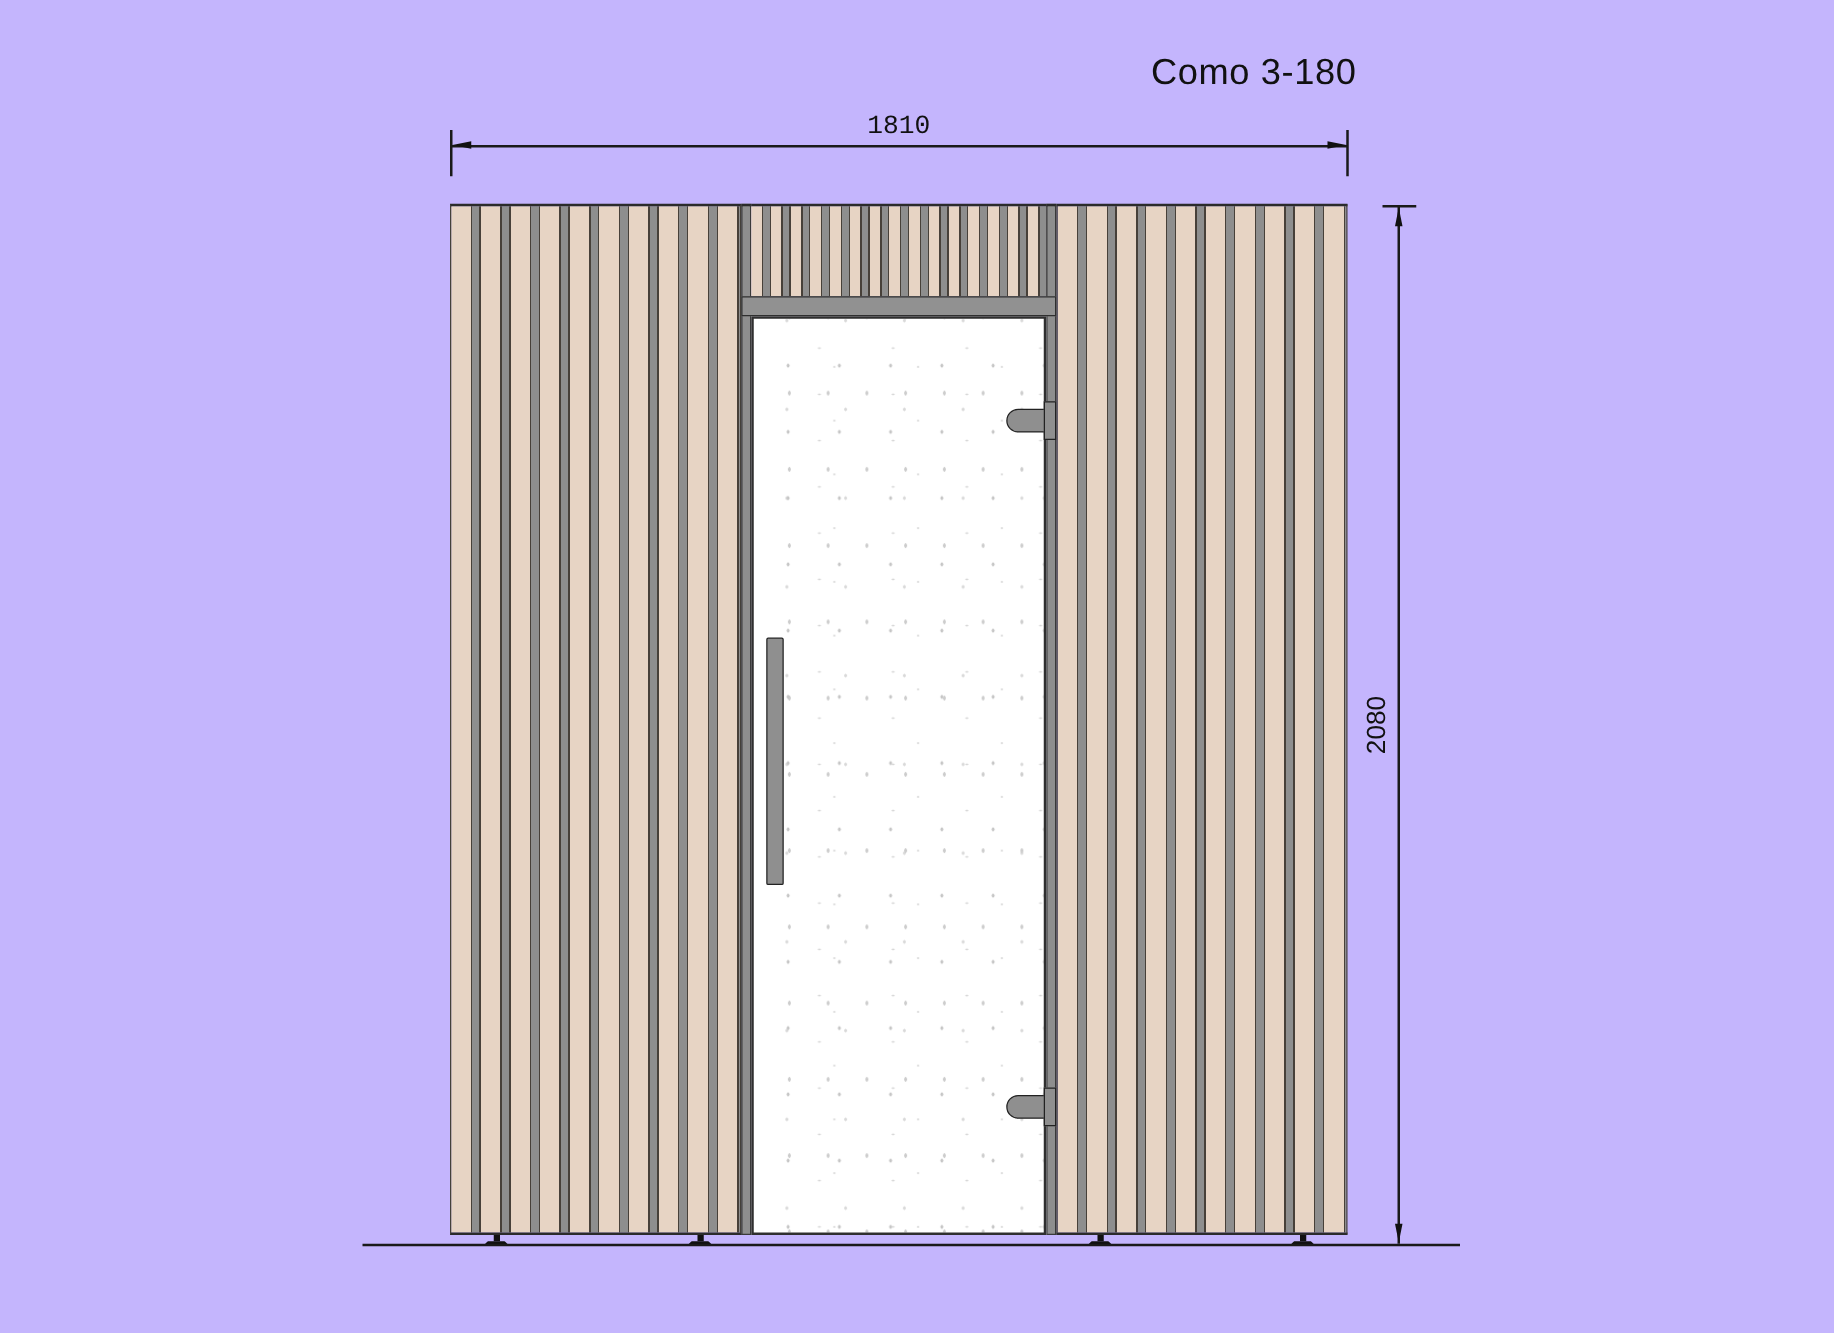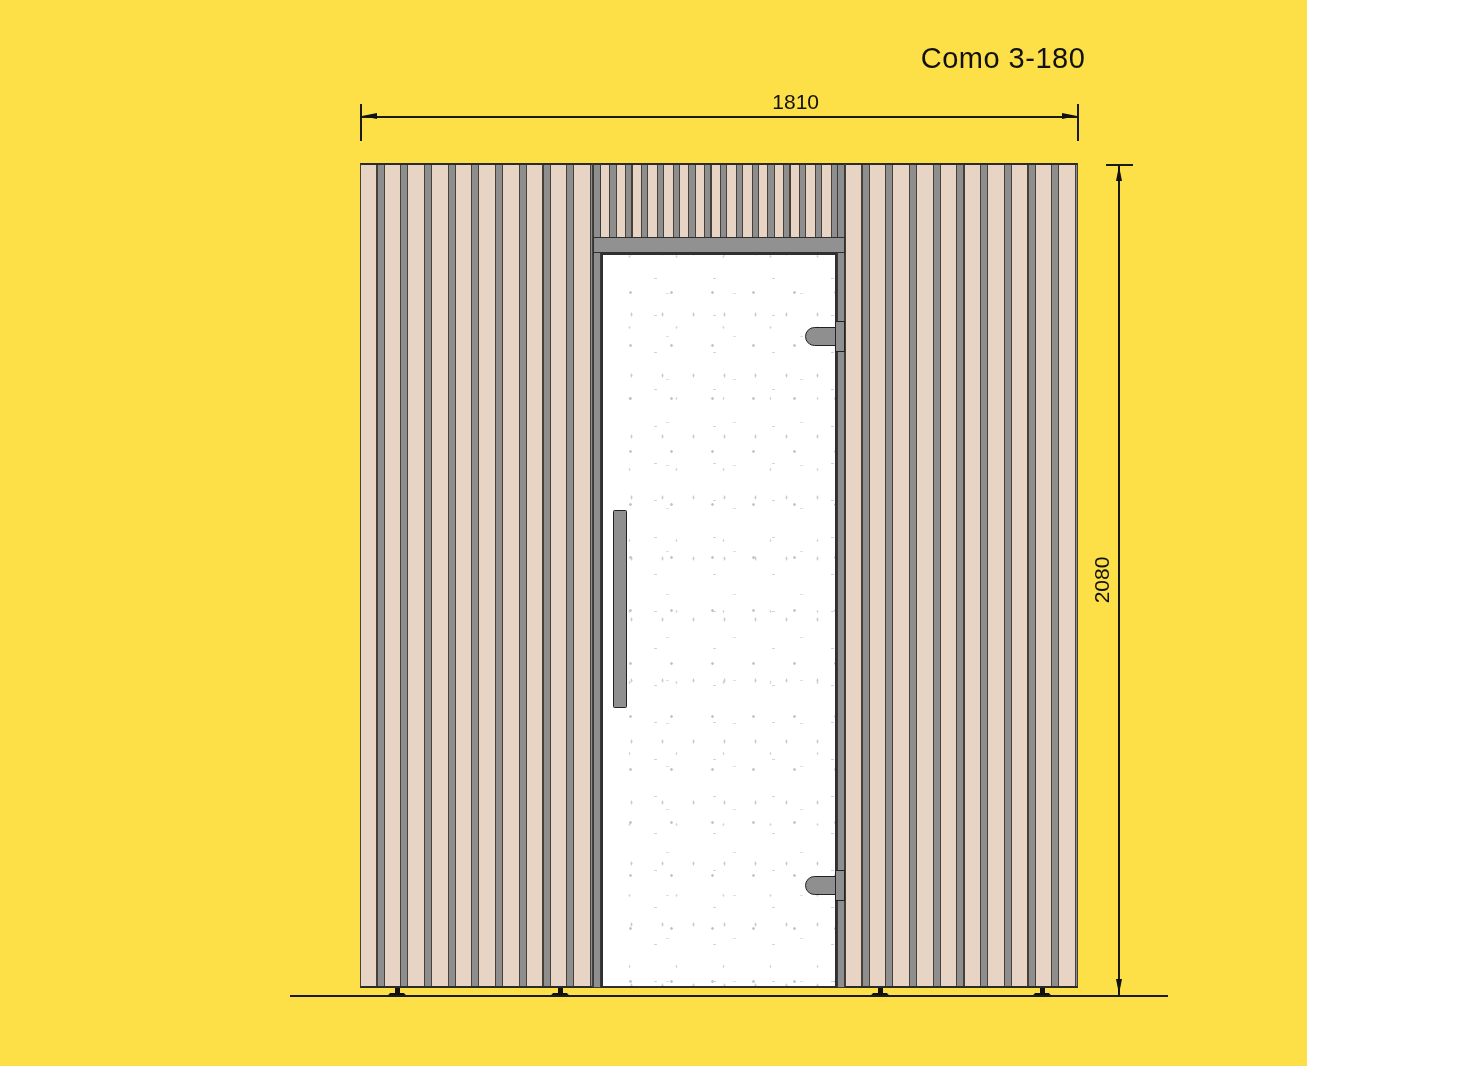--- a/index.html
+++ b/index.html
@@ -1,30 +1,30 @@
 <!DOCTYPE html>
 <html><head>
 <meta charset="utf-8">
 <style>
   * { margin:0; padding:0; box-sizing:border-box; }
   html,body { background:#ffffff; }
   body { font-family:"Liberation Sans", sans-serif; color:#1a1a1a; }
 
   .canvas {
-    position:relative; width:1307px; height:1066px;
-    background:#fde047; overflow:hidden;
+    position:relative; width:1467px; height:1066px;
+    background:#c4b5fd; overflow:hidden;
   }
 
   
   .title {
     position:absolute; left:868px; top:42px; width:270px;
     text-align:center; font-size:29px; color:#111; letter-spacing:0.5px;
   }
   .dim-label { position:absolute; font-size:21px; color:#111; }
-  .dim-label.width { left:619px; top:90px; width:200px; text-align:right; }
+  .dim-label.width { left:619px; top:90px; width:200px; text-align:center;font-family:Liberation Mono, monospace; }
   .dim-label.height {
     left:1002px; top:568px; width:200px; height:24px; text-align:center;
     transform:rotate(-90deg); transform-origin:center center;
   }
 
   
   .line { position:absolute; background:#1a1a1a; }
   .ext-left   { left:360px;  top:104px; width:1.5px; height:37px; }
   .ext-right  { left:1077px; top:104px; width:1.5px; height:37px; }
   .dim-h      { left:361px;  top:116px; width:717px; height:1.5px; }

